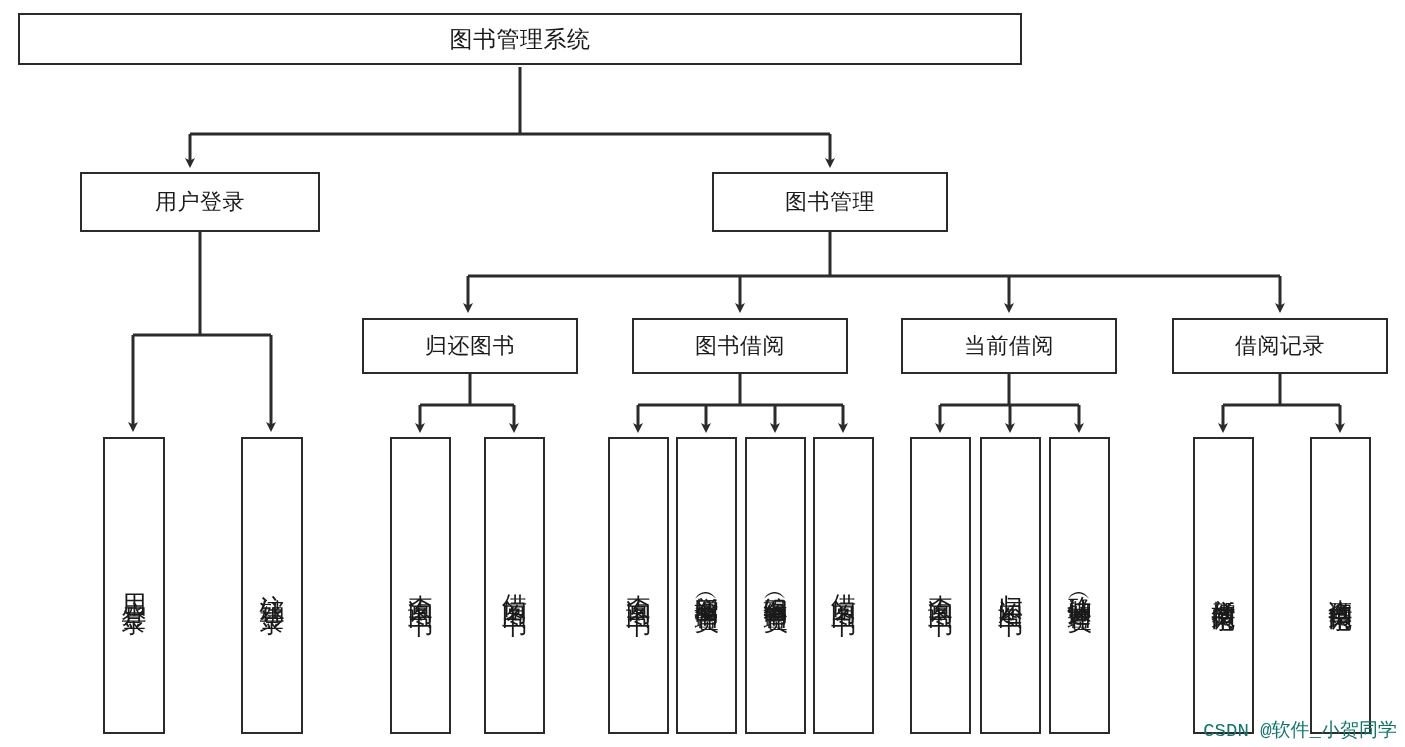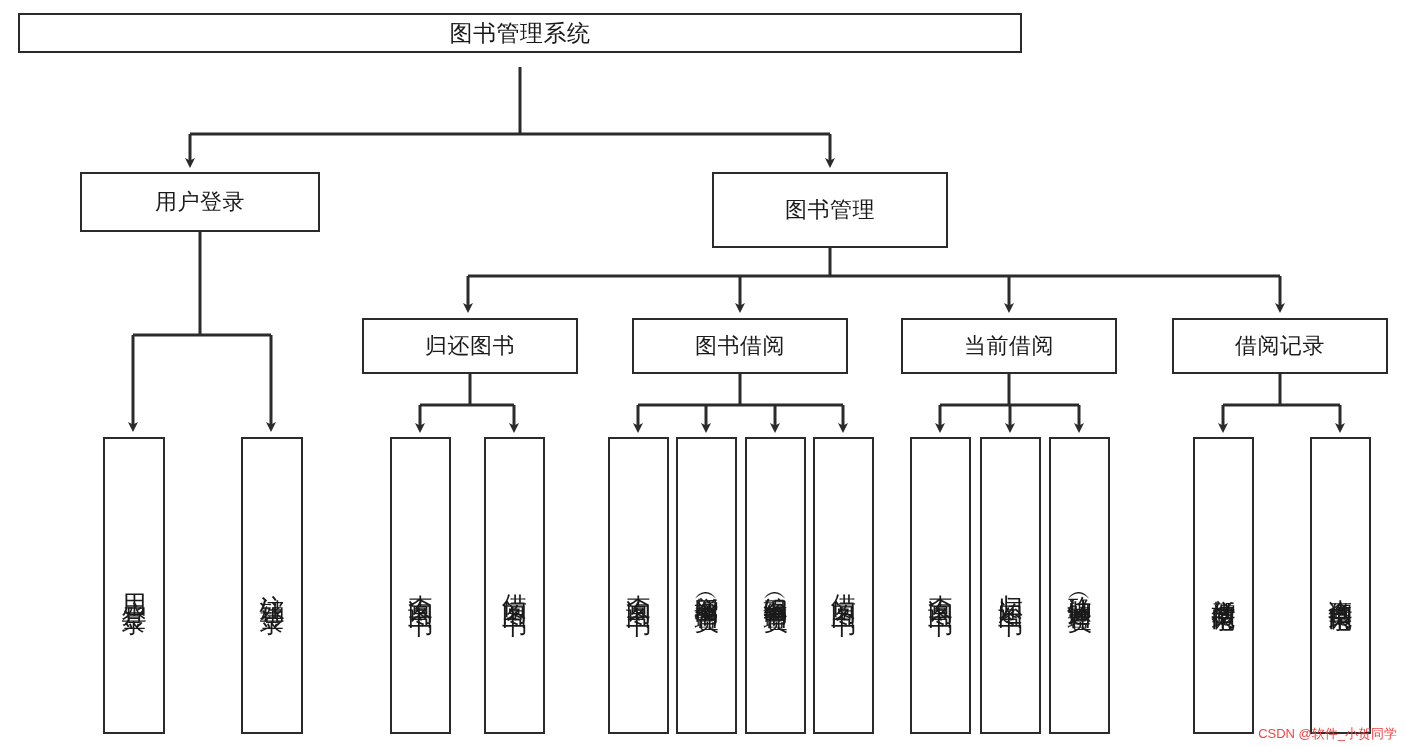--- a/index.html
+++ b/index.html
@@ -65,25 +65,25 @@
     top: 0;
     width: 1405px;
     height: 747px;
     z-index: 1;
     pointer-events: none;
   }
   .watermark {
     position: absolute;
     right: 8px;
     bottom: 4px;
-    font-size: 13px;
-    color: #ef4444;
+    font-size: 19px;
+    color: #0f766e;
     z-index: 3;
     white-space: nowrap;
-    font-family: Liberation Sans, sans-serif;
+    font-family: Liberation Mono, monospace;
   }
 </style>
 </head>
 <body>
 
 <div id="diagram-root">
 
   <svg id="connectors" viewBox="0 0 1405 747">
     <defs>
       <marker id="arrow" markerWidth="10" markerHeight="10" refX="5" refY="5" orient="auto" markerUnits="userSpaceOnUse">
@@ -128,28 +128,28 @@
       <path d="M1010,405 L1010,428" marker-end="url(#arrow)"></path>
       <path d="M1079,405 L1079,428" marker-end="url(#arrow)"></path>
 
       <path d="M1280,374 L1280,405"></path>
       <path d="M1223,405 L1340,405"></path>
       <path d="M1223,405 L1223,428" marker-end="url(#arrow)"></path>
       <path d="M1340,405 L1340,428" marker-end="url(#arrow)"></path>
     </g>
   </svg>
 
-  <div class="node root horiz" style="left:18px; top:13px; width:1004px; height:40px;">
+  <div class="node root horiz" style="left:18px; top:13px; width:1004px; height:52px;">
     <span class="node-label">图书管理系统</span>
   </div>
 
   <div class="node horiz" style="left:80px; top:172px; width:240px; height:60px;">
     <span class="node-label">用户登录</span>
   </div>
-  <div class="node horiz" style="left:712px; top:172px; width:236px; height:76px;">
+  <div class="node horiz" style="left:712px; top:172px; width:236px; height:60px;">
     <span class="node-label">图书管理</span>
   </div>
 
   <div class="node horiz" style="left:362px; top:318px; width:216px; height:56px;">
     <span class="node-label">归还图书</span>
   </div>
   <div class="node horiz" style="left:632px; top:318px; width:216px; height:56px;">
     <span class="node-label">图书借阅</span>
   </div>
   <div class="node horiz" style="left:901px; top:318px; width:216px; height:56px;align-items:center;">

